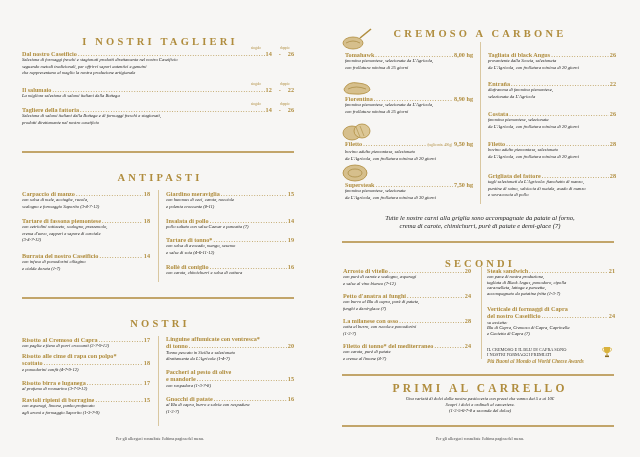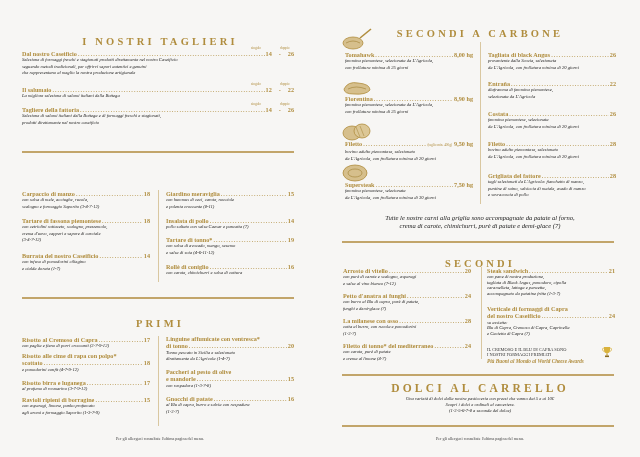--- a/index.html
+++ b/index.html
@@ -92,20 +92,21 @@
       <span class="price">26</span>
       </div>
     <div class="desc">
         <div>Selezione di salumi italiani della Bottega e di formaggi freschi e stagionati,</div>
         <div>prodotti direttamente nel nostro caseificio</div>
       </div>
   </div>
 
   <div class="rule" style="top:151px;"></div>
 
+  <div class="sec-title" style="top:172px;">ANTIPASTI</div>
   <div class="col-divider" style="left:158px; top:190px; height:92px;"></div>
 
   <div class="item" style="left:22px; top:190px; width:128px;">
     <div class="name">
         <span>Carpaccio di manzo</span>
         <span class="dots"></span>
         <span class="price">18</span>
       </div>
     <div class="desc">
         <div>con salsa di mele, acciughe, rucola,</div>
@@ -174,21 +175,21 @@
         <span class="dots"></span>
         <span class="price">16</span>
       </div>
     <div class="desc">
         <div>con carote, chimichurri e salsa di cottura</div>
       </div>
   </div>
 
   <div class="rule" style="top:297px;"></div>
 
-  <div class="sec-title" style="top:318px;">PRIMI</div>
+  <div class="sec-title" style="top:318px;">NOSTRI</div>
   <div class="col-divider" style="left:158px; top:336px; height:90px;"></div>
 
   <div class="item" style="left:22px; top:336px; width:128px;">
     <div class="name">
         <span>Risotto al Cremoso di Capra</span>
         <span class="dots"></span>
         <span class="price">17</span>
       </div>
     <div class="desc">
         <div>con paglia e fieno di  porri croccanti (3-7-9-12)</div>
@@ -260,21 +261,21 @@
         <div>al Blu di capra, burro e salvia con raspadura</div>
         <div>(1-3-7)</div>
       </div>
   </div>
 
   <div class="footer-note" style="top:436px;">Per gli allergeni consultate l'ultima pagina del menu.</div>
 </div>
 
 <div class="page right">
 
-  <div class="sec-title" style="top:28px;">SECONDI A CARBONE</div>
+  <div class="sec-title" style="top:28px;">CREMOSO A CARBONE</div>
   <div class="col-divider" style="left:160px; top:42px; height:52px;"></div>
   <div class="col-divider" style="left:160px; top:94px; height:110px;"></div>
 
   <svg class="meat-icon" style="left:22px; top:28px;" width="30" height="22" viewBox="0 0 30 22">
     <line x1="18" y1="10" x2="29" y2="1" stroke="#b08d3e" stroke-width="1.6"></line>
     <ellipse cx="11" cy="15" rx="10" ry="6" fill="#d6bf8c" stroke="#b08d3e" stroke-width="0.8"></ellipse>
     <path d="M4 15 Q11 11 18 15" stroke="#a07f33" stroke-width="0.6" fill="none"></path>
   </svg>
   <svg class="meat-icon" style="left:22px; top:80px;" width="30" height="16" viewBox="0 0 30 16">
     <path d="M2 9 Q6 1 16 3 Q28 4 28 10 Q24 15 12 14 Q2 14 2 9Z" fill="#d6bf8c" stroke="#b08d3e" stroke-width="0.8"></path>
@@ -483,21 +484,21 @@
   <svg class="trophy" style="left:282px; top:346px;" width="10" height="12" viewBox="0 0 10 12">
     <path d="M2 1 H8 V4 Q8 7 5 7.5 Q2 7 2 4 Z" fill="#d9b23c"></path>
     <path d="M2 2 Q0 2 0.5 4 Q1 5.5 2.5 5.5" stroke="#d9b23c" stroke-width="0.7" fill="none"></path>
     <path d="M8 2 Q10 2 9.5 4 Q9 5.5 7.5 5.5" stroke="#d9b23c" stroke-width="0.7" fill="none"></path>
     <rect x="4.4" y="7.5" width="1.2" height="2" fill="#c49b2c"></rect>
     <rect x="3" y="9.5" width="4" height="1.6" fill="#8a6a1f"></rect>
   </svg>
 
   <div class="rule" style="top:374px;"></div>
 
-  <div class="sec-title" style="top:382px; font-size:11.5px;">DOLCI AL CARRELLO</div>
+  <div class="sec-title" style="top:382px; font-size:11.5px;">PRIMI AL CARRELLO</div>
   <div class="dolci-desc" style="top:396px;">
     <div>Una varietà di dolci dalla nostra pasticceria con prezzi che vanno dai 5 e ai 10€</div>
       <div>Scopri i dolci e ordinali al cameriere.</div>
       <div>(1-3-5-6-7-8 a seconda del dolce)</div>
   </div>
 
   <div class="rule" style="top:425px;"></div>
 
   <div class="footer-note" style="top:436px;">Per gli allergeni consultate l'ultima pagina del menu.</div>
 </div>

